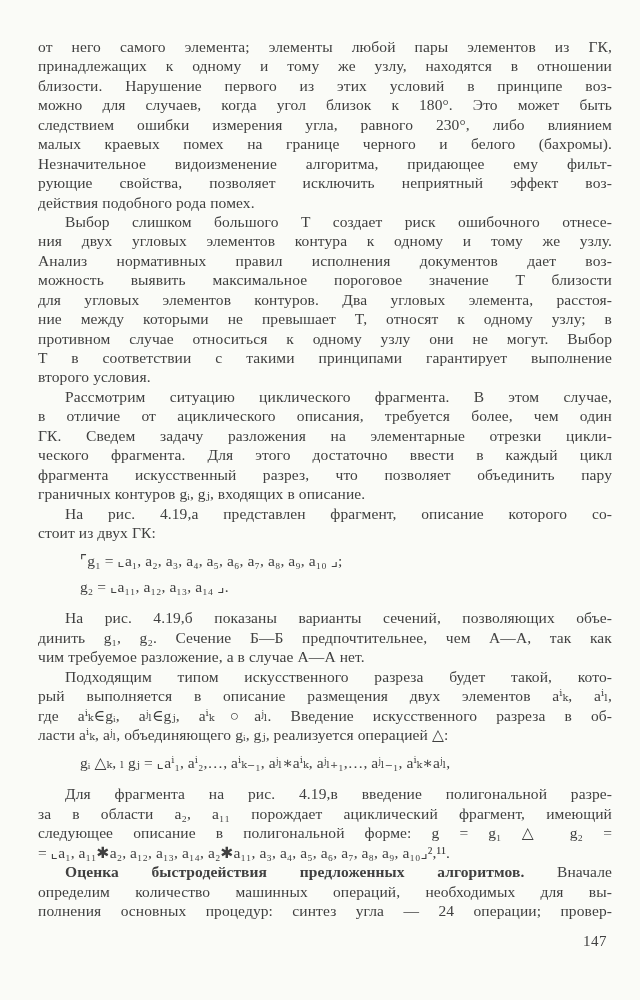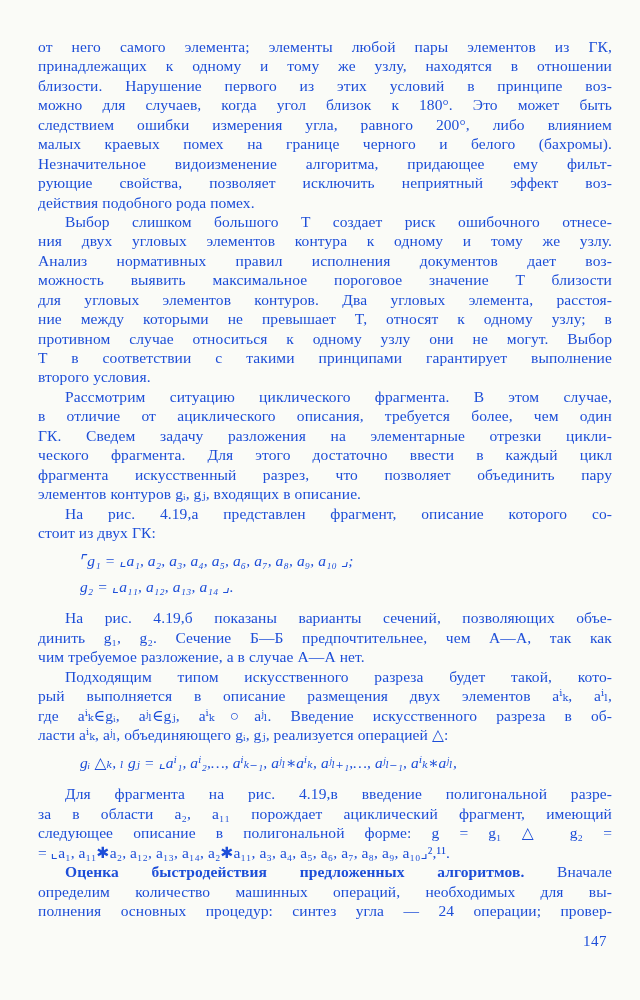--- a/index.html
+++ b/index.html
@@ -1,21 +1,21 @@
 <!DOCTYPE html>
 <html><head>
 <meta charset="utf-8">
 <style>
   html, body { margin: 0; padding: 0; }
   .page {
     position: relative;
     width: 640px;
     height: 1000px;
     background: #fafbf7;
-    color: #1d4ed8;
+    color: #404040;
     font-family: "Liberation Serif", "DejaVu Serif", "DejaVu Sans", serif;
     overflow: hidden;
   }
   .text {
     position: absolute;
     left: 38px;
     top: 37px;
     width: 574px;
   }
   .block { margin: 0; }
@@ -24,21 +24,20 @@
     line-height: 19.45px;
     height: 19.45px;
     white-space: normal;
     letter-spacing: 0.1px;
   }
   .jl { text-align: justify; text-align-last: justify; }
   .first { text-indent: 27px; }
   .formula {
     margin: 6px 0 8px 0;
     padding-left: 42px;
-    font-style: italic;
   }
   .formula .line {
     font-size: 15.5px;
     line-height: 26px;
     height: 26px;
     white-space: nowrap;
     text-align: left;
   }
   b { font-weight: bold; }
   .pageno {
@@ -52,21 +51,21 @@
 </head>
 <body>
 
 <div class="page">
   <div class="text">
       <div class="block para">
         <div class="line jl">от него самого элемента; элементы любой пары элементов из ГК,</div>
         <div class="line jl">принадлежащих к одному и тому же узлу, находятся в отношении</div>
         <div class="line jl">близости. Нарушение первого из этих условий в принципе воз-</div>
         <div class="line jl">можно для случаев, когда угол близок к 180°. Это может быть</div>
-        <div class="line jl">следствием ошибки измерения угла, равного 200°, либо влиянием</div>
+        <div class="line jl">следствием ошибки измерения угла, равного 230°, либо влиянием</div>
         <div class="line jl">малых краевых помех на границе черного и белого (бахромы).</div>
         <div class="line jl">Незначительное видоизменение алгоритма, придающее ему фильт-</div>
         <div class="line jl">рующие свойства, позволяет исключить неприятный эффект воз-</div>
         <div class="line">действия подобного рода помех.</div>
       </div>
       <div class="block para">
         <div class="line jl first">Выбор слишком большого T создает риск ошибочного отнесе-</div>
         <div class="line jl">ния двух угловых элементов контура к одному и тому же узлу.</div>
         <div class="line jl">Анализ нормативных правил исполнения документов дает воз-</div>
         <div class="line jl">можность выявить максимальное пороговое значение T близости</div>
@@ -75,21 +74,21 @@
         <div class="line jl">противном случае относиться к одному узлу они не могут. Выбор</div>
         <div class="line jl">T в соответствии с такими принципами гарантирует выполнение</div>
         <div class="line">второго условия.</div>
       </div>
       <div class="block para">
         <div class="line jl first">Рассмотрим ситуацию циклического фрагмента. В этом случае,</div>
         <div class="line jl">в отличие от ациклического описания, требуется более, чем один</div>
         <div class="line jl">ГК. Сведем задачу разложения на элементарные отрезки цикли-</div>
         <div class="line jl">ческого фрагмента. Для этого достаточно ввести в каждый цикл</div>
         <div class="line jl">фрагмента искусственный разрез, что позволяет объединить пару</div>
-        <div class="line">элементов контуров gᵢ, gⱼ, входящих в описание.</div>
+        <div class="line">граничных контуров gᵢ, gⱼ, входящих в описание.</div>
       </div>
       <div class="block para">
         <div class="line jl first">На рис. 4.19,а представлен фрагмент, описание которого со-</div>
         <div class="line">стоит из двух ГК:</div>
       </div>
       <div class="block formula">
         <div class="line">⌜g₁ = ⌞a₁, a₂, a₃, a₄, a₅, a₆, a₇, a₈, a₉, a₁₀ ⌟;</div>
         <div class="line">g₂ = ⌞a₁₁, a₁₂, a₁₃, a₁₄ ⌟.</div>
       </div>
       <div class="block para">

